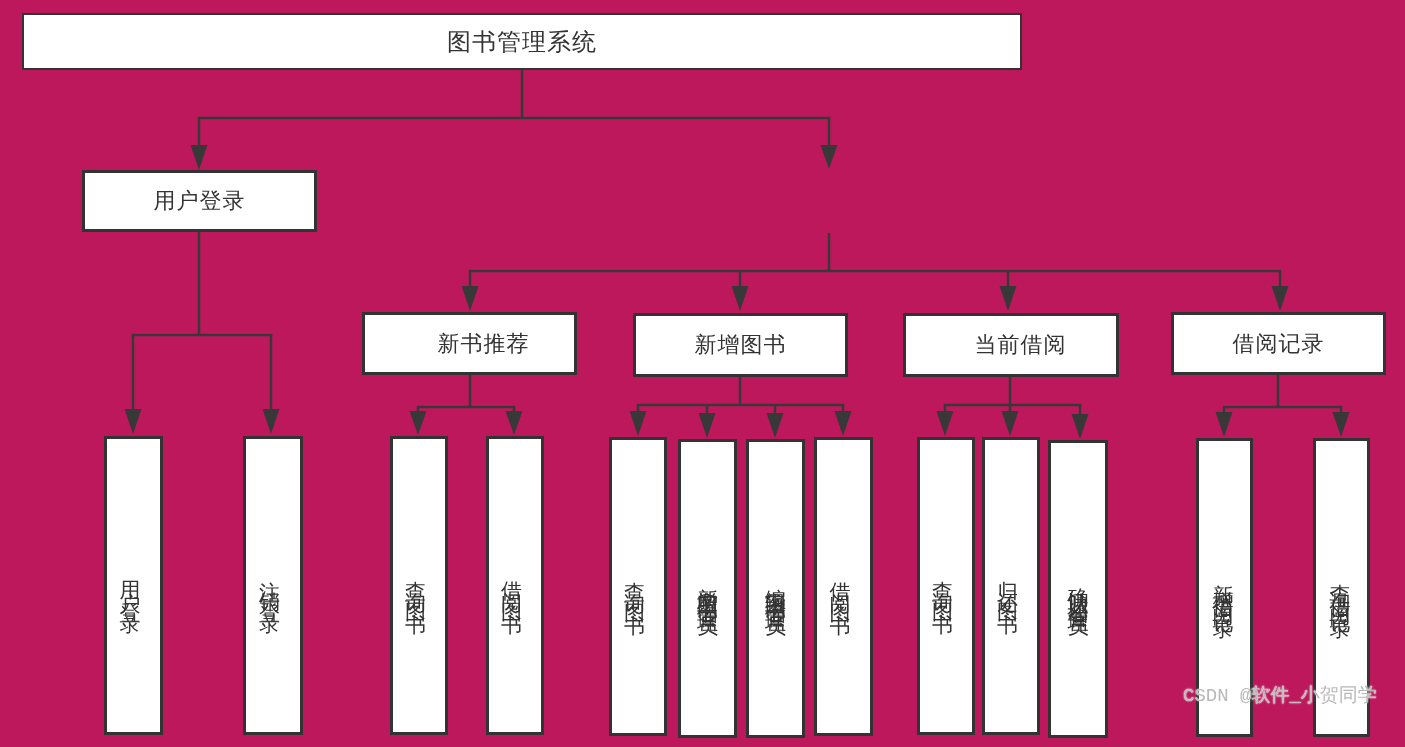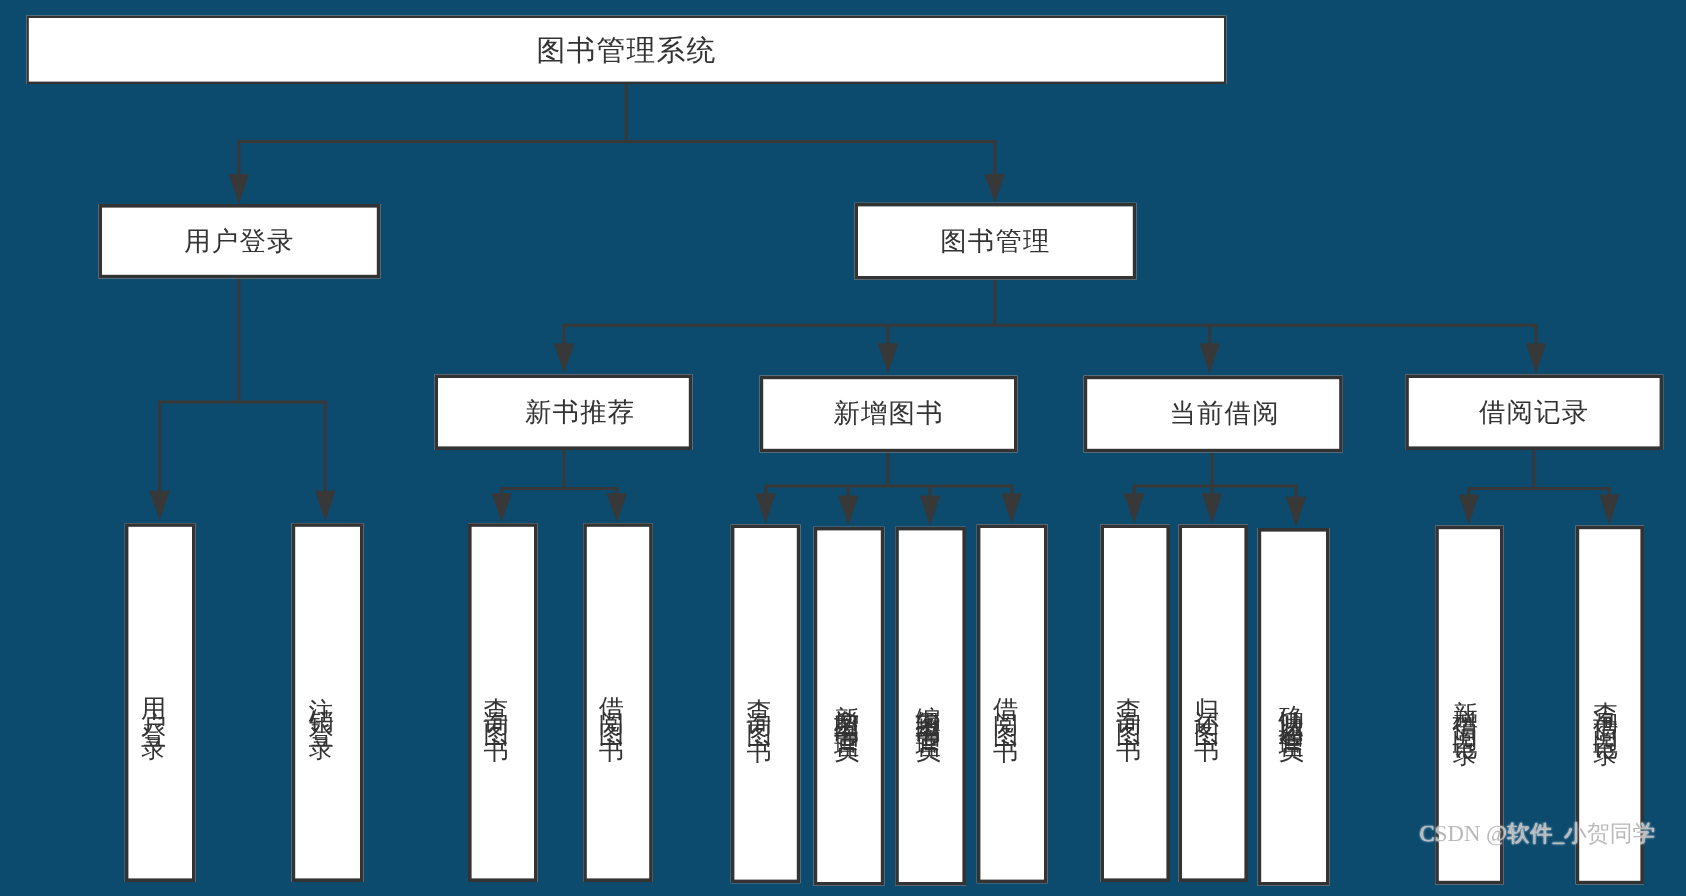--- a/index.html
+++ b/index.html
@@ -1,20 +1,20 @@
 <!DOCTYPE html>
 <html><head>
 <meta charset="utf-8">
 <style>
   html,body{margin:0;padding:0;background:#ffffff;}
   #stage{
     position:relative;
     width:1405px;height:747px;
-    background:#0c4a6e;
-    font-family:Liberation Serif, serif;
+    background:#be185d;
+    font-family:Liberation Mono, monospace;
     overflow:hidden;
   }
   #wires{position:absolute;left:0;top:0;z-index:1;}
   .box{
     position:absolute;
     box-sizing:border-box;
     background:#ffffff;
     border:3px solid #333333;
     color:#333333;
     display:flex;
@@ -125,21 +125,20 @@
       <polygon points="1001.5,411 1018.5,411 1010,436"></polygon>
       <polygon points="1071.5,414 1088.5,414 1080,439"></polygon>
       <polygon points="1215.5,412 1232.5,412 1224,437"></polygon>
       <polygon points="1332.5,412 1349.5,412 1341,437"></polygon>
     </g>
   </svg>
 
   <div class="box root" style="left:22px;top:13px;width:1000px;height:57px;">图书管理系统</div>
 
   <div class="box branch" style="left:82px;top:170px;width:235px;height:62px;">用户登录</div>
-  <div class="box branch" style="left:712px;top:169px;width:235px;height:64px;">图书管理</div>
 
   <div class="box branch" style="left:362px;top:312px;width:215px;height:63px;padding-left:28px;">新书推荐</div>
   <div class="box branch" style="left:633px;top:313px;width:215px;height:64px;">新增图书</div>
   <div class="box branch" style="left:903px;top:313px;width:216px;height:64px;padding-left:19px;">当前借阅</div>
   <div class="box branch" style="left:1171px;top:312px;width:215px;height:63px;">借阅记录</div>
 
   <div class="box leaf ls-lg" style="left:104px;top:436px;width:59px;height:299px;">用户登录</div>
   <div class="box leaf ls-lg" style="left:243px;top:436px;width:60px;height:299px;">注销登录</div>
 
   <div class="box leaf ls-lg" style="left:390px;top:436px;width:58px;height:299px;">查询图书</div>

